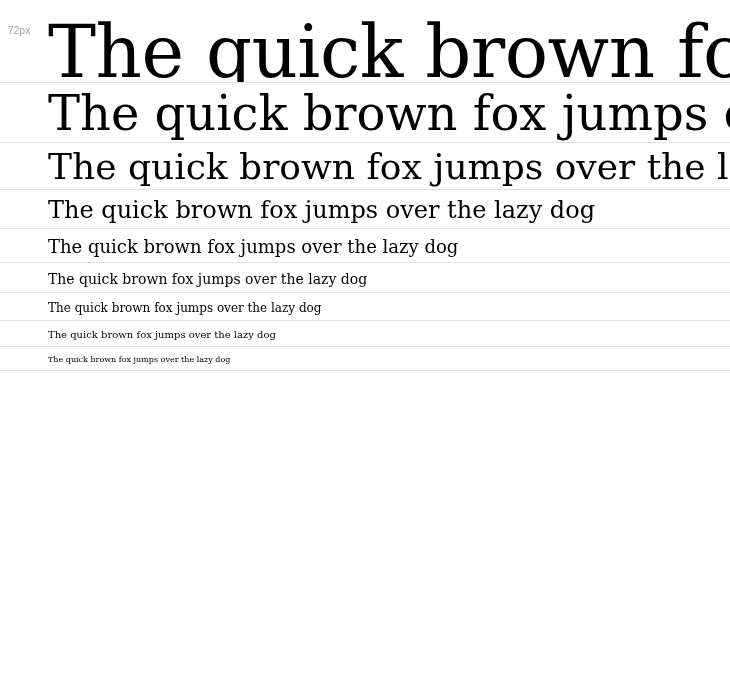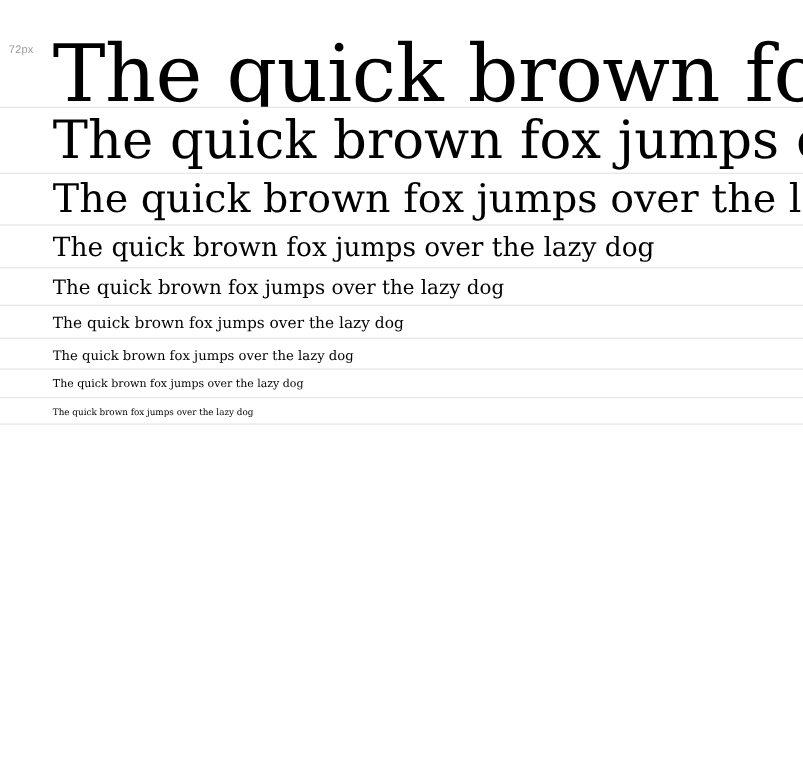--- a/index.html
+++ b/index.html
@@ -37,21 +37,21 @@
   .sample {
     display: block;
     color: #000000;
     font-family: "DejaVu Serif", serif;
     font-weight: 400;
     white-space: nowrap;
     line-height: 1;
   }
 
   
-  .row.r72 { height: 83px; margin-top: 15px; }
+  .row.r72 { height: 83px; }
   .row.r72 .size-label { top: 26px; }
   .row.r72 .sample { font-size: 72px; margin-top: 16px; letter-spacing: -0.5px; }
 
   .row.r48 { height: 60px; }
   .row.r48 .sample { font-size: 48px; margin-top: 6px; }
 
   .row.r36 { height: 47px; }
   .row.r36 .sample { font-size: 36px; margin-top: 6px; }
 
   .row.r24 { height: 39px; }

